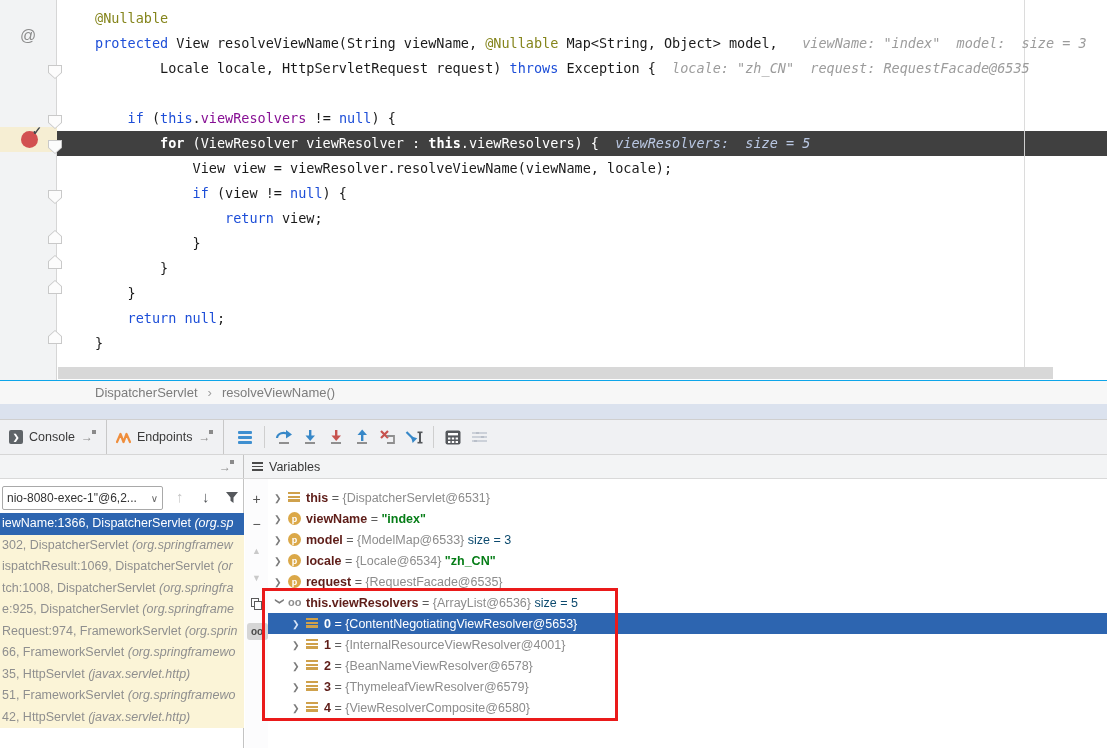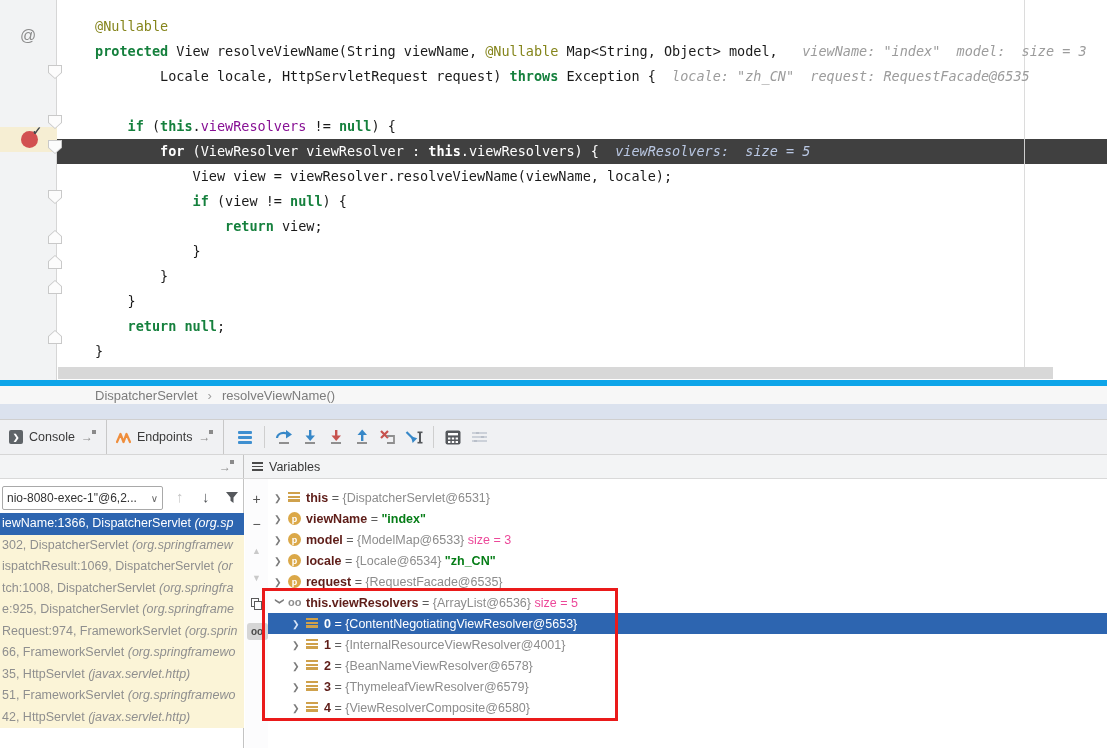--- a/index.html
+++ b/index.html
@@ -14,37 +14,37 @@
   .gutter-at { position:absolute; left:20px; top:27px; color:#8c8c8c; font-size:16px; }
   .breakpoint { position:absolute; left:21px; top:131px; width:17px; height:17px; border-radius:50%; background:#d25151; }
   .breakpoint .check { position:absolute; top:-7px; right:-4px; color:#45494d; font-size:12px; font-weight:bold; }
   .fold { position:absolute; left:48px; width:14px; height:14px; background:#c9c9c9; z-index:6; }
   .fold::before { content:""; position:absolute; inset:1px; background:#fcfcfc; }
   .fold.down { clip-path:polygon(0 0,100% 0,100% 55%,50% 100%,0 55%); }
   .fold.down::before { clip-path:polygon(0 0,100% 0,100% 55%,50% 100%,0 55%); }
   .fold.up { clip-path:polygon(50% 0,100% 45%,100% 100%,0 100%,0 45%); }
   .fold.up::before { clip-path:polygon(50% 0,100% 45%,100% 100%,0 100%,0 45%); }
 
-  #code-area { position:absolute; left:57px; top:12px; width:1050px; height:367px; padding-top:2px; }
+  #code-area { position:absolute; left:57px; top:4px; width:1050px; height:367px; padding-top:2px; }
   .code-line { height:25px; line-height:25px; white-space:pre; padding-left:38px;
                font-family:"DejaVu Sans Mono", monospace; font-size:13.5px; color:#1a1a1a; }
   .code-line.current { background:#404040; position:relative; }
   .code-line.current::after { content:""; position:absolute; left:967px; top:0; width:1px; height:100%; background:rgba(255,255,255,.75); }
   .margin-guide { position:absolute; left:1024px; top:0; width:1px; height:367px; background:#dcdcdc; }
   .hscroll { position:absolute; left:58px; top:367px; width:995px; height:12px; background:#d8d8d8; }
 
-  .sg-p { color:#1a1a1a; } .sg-kw { color:#15803d; font-weight:bold; }
+  .sg-p { color:#1a1a1a; } .sg-kw { color:#1d4ed8; font-weight:normal; }
   .sg-ann { color:#85851c; } .sg-field { color:#871094; }
   .sg-hint { color:#9c9c9c; font-style:italic; }
   .sg-w { color:#ffffff; } .sg-wkw { color:#ffffff; font-weight:bold; }
   .sg-whint { color:#b9c7e2; font-style:italic; }
 
   
   #breadcrumb { position:absolute; left:0; top:380px; width:1107px; height:24px; background:#f7f7f7;
-                border-top:6px solid #0ea5e9; display:flex; align-items:center; padding-left:95px;
+                border-top:1px solid #0ea5e9; display:flex; align-items:center; padding-left:95px;
                 font-size:13px; color:#7c7c7c; }
   #breadcrumb .crumb { margin-right:10px; } #breadcrumb .sep { margin-right:10px; color:#a0a0a0; }
 
   #debug-band { position:absolute; left:0; top:404px; width:1107px; height:15px; background:#dbe2ee; }
 
   
   #debug-toolbar { position:absolute; left:0; top:419px; width:1107px; height:36px; background:#f0f1f3;
                    border-top:1px solid #cfcfcf; border-bottom:1px solid #d6d6d6; display:flex; align-items:center; }
   .tool-tab { height:100%; display:flex; align-items:center; gap:6px; padding:0 9px;
               border-right:1px solid #c8c8c8; font-size:12.5px; color:#3a3a3a; }
@@ -102,21 +102,21 @@
   .var-row.sel .chev { color:#d7e4f7; }
   .vicon { width:18px; flex:none; display:flex; align-items:center; }
   .picon { width:13px; height:13px; border-radius:50%; background:#dba848; color:#fff; font-size:9px;
            font-weight:bold; display:flex; align-items:center; justify-content:center; }
   .bars-icon { display:inline-block; width:12px; }
   .bars-icon i { display:block; width:12px; height:2.6px; background:#cfa14c; margin-bottom:1.2px; }
   .oo-icon { font-size:11px; font-weight:bold; color:#8c8c8c; letter-spacing:0; line-height:1; }
   .vtext {}
   .sg-wname { color:#5e1d18; font-weight:600; } .sg-weq { color:#5c5c5c; }
   .sg-wval { color:#8c8c8c; } .sg-wstr { color:#067d17; font-weight:bold; }
-  .sg-wsize { color:#ec4899; }
+  .sg-wsize { color:#0c4a6e; }
   .sg-wselname { color:#fff; font-weight:600; } .sg-wsel { color:#fff; }
 
   
   #red-annotation { position:absolute; left:262px; top:588px; width:356px; height:133px;
                     border:3px solid #ea1a1a; z-index:50; pointer-events:none; }
 </style>
 </head>
 <body>
 
 <div id="stage">

